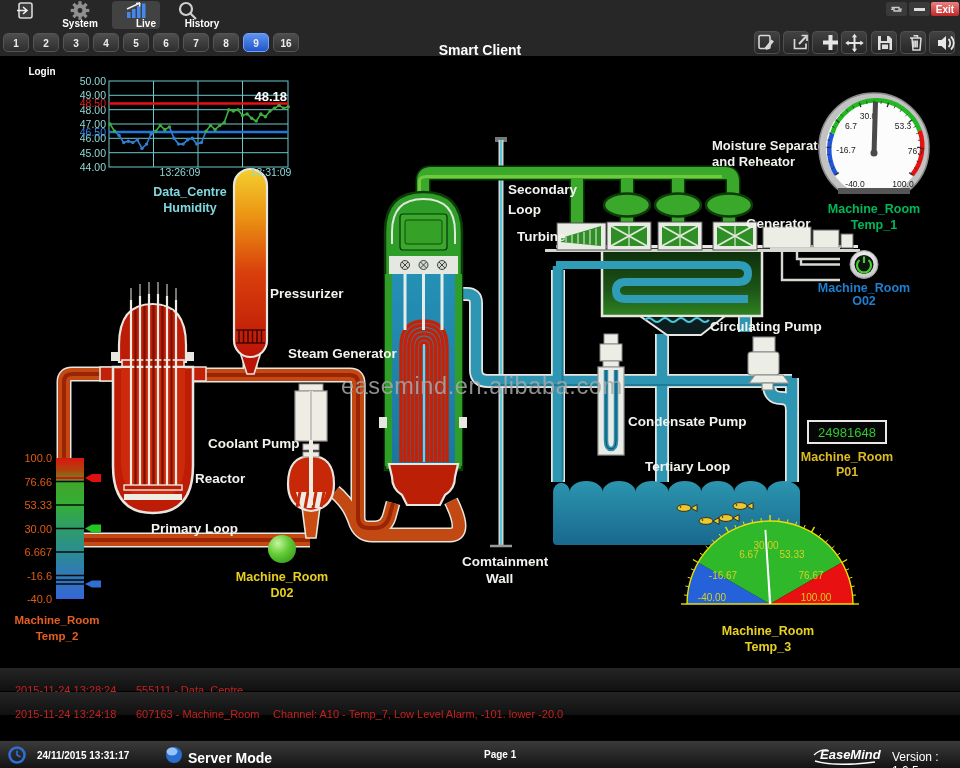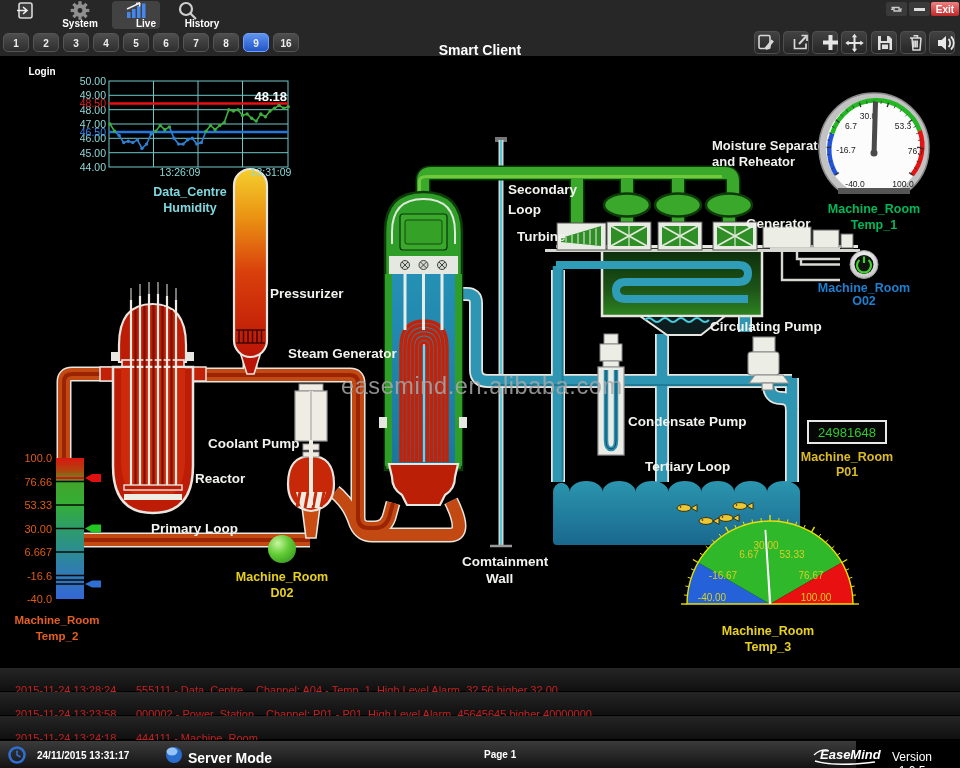--- a/index.html
+++ b/index.html
@@ -5,21 +5,21 @@
 body{font-family:"Liberation Sans",sans-serif;position:relative;}
 #hdr{position:absolute;left:0;top:0;width:960px;height:56px;background:#272727;}
 .tablbl{position:absolute;color:#fff;font-weight:bold;font-size:10px;text-align:center;}
 .numbtn{position:absolute;top:33px;width:26px;height:19px;border-radius:5px;background:linear-gradient(#4e4e4e,#2e2e2e);border:1px solid #555;color:#eee;font-weight:bold;font-size:10px;text-align:center;line-height:19px;box-sizing:border-box;}
 .numbtn.sel{background:linear-gradient(#5f93f0,#2256c9);border:1px solid #6f9fff;}
 .toolbtn{position:absolute;top:31px;width:26px;height:23px;border-radius:4px;background:linear-gradient(#424242,#262626);border:1px solid #4e4e4e;box-sizing:border-box;}
 #title{position:absolute;left:0;top:9px;width:960px;text-align:center;color:#ffffff;font-weight:bold;font-size:14px;margin-top:33px;}
 #alarms{position:absolute;left:0;top:668px;width:960px;}
 .arow{position:relative;width:960px;height:23px;background:linear-gradient(#252525,#101010);border-bottom:1px solid #000;color:#c32121;font-size:11px;}
 .arow span{position:absolute;top:16px;white-space:pre;}
-#sbar{position:absolute;left:0;top:740px;width:856px;height:28px;background:linear-gradient(#3b3b3b,#121212);border-top:1px solid #050505;color:#fff;font-size:10.5px;}
+#sbar{position:absolute;left:0;top:740px;width:960px;height:28px;background:linear-gradient(#3b3b3b,#121212);border-top:1px solid #050505;color:#fff;font-size:10.5px;}
 #sbar .t{position:absolute;top:9px;}
 svg{position:absolute;}
 text{font-family:"Liberation Sans",sans-serif;}
 </style></head>
 <body>
 <div id="hdr"></div>
 
 <svg id="tabs" style="left:0;top:0" width="960" height="56" viewBox="0 0 960 56">
   <rect x="112" y="1" width="48" height="28" rx="4" fill="#424242"></rect>
 
@@ -679,30 +679,25 @@
           <text x="768" y="651">Temp_3</text>
     </g>
   </g>
 </g>
 </svg>
 
 <div id="alarms">
   <div class="arow">
       <span style="left:15px">2015-11-24 13:28:24</span>
       <span style="left:136px">555111 - Data_Centre</span>
-      <span style="left:256px">Channel: A04 - Temp_1, High Level Alarm, 32.56 higher 32.00</span>
-    </div>
-  <div class="arow">
-      <span style="left:15px">2015-11-24 13:23:58</span>
-      <span style="left:136px">000002 - Power_Station</span>
-      <span style="left:266px">Channel: P01 - P01, High Level Alarm, 45645645 higher 40000000</span>
     </div>
   <div class="arow">
       <span style="left:15px">2015-11-24 13:24:18</span>
-      <span style="left:136px">444111 - Machine_Room</span>
+      <span style="left:136px">607163 - Machine_Room</span>
+      <span style="left:273px">Channel: A10 - Temp_7, Low Level Alarm, -101. lower -20.0</span>
     </div>
 </div>
 
 <div id="sbar">
   <svg style="left:0;top:0" width="260" height="28" viewBox="0 0 260 28">
     <circle cx="17" cy="14" r="7.5" fill="none" stroke="#2f6fd4" stroke-width="2.6"></circle>
     <path d="M17 9.5 v4.5 l3.5 2" stroke="#2f6fd4" stroke-width="1.6" fill="none"></path>
     <circle cx="174" cy="14" r="8" fill="#2a6fd0"></circle>
     <ellipse cx="172" cy="10.5" rx="5.5" ry="4" fill="#a8d4ff" opacity="0.85"></ellipse>
   </svg>

